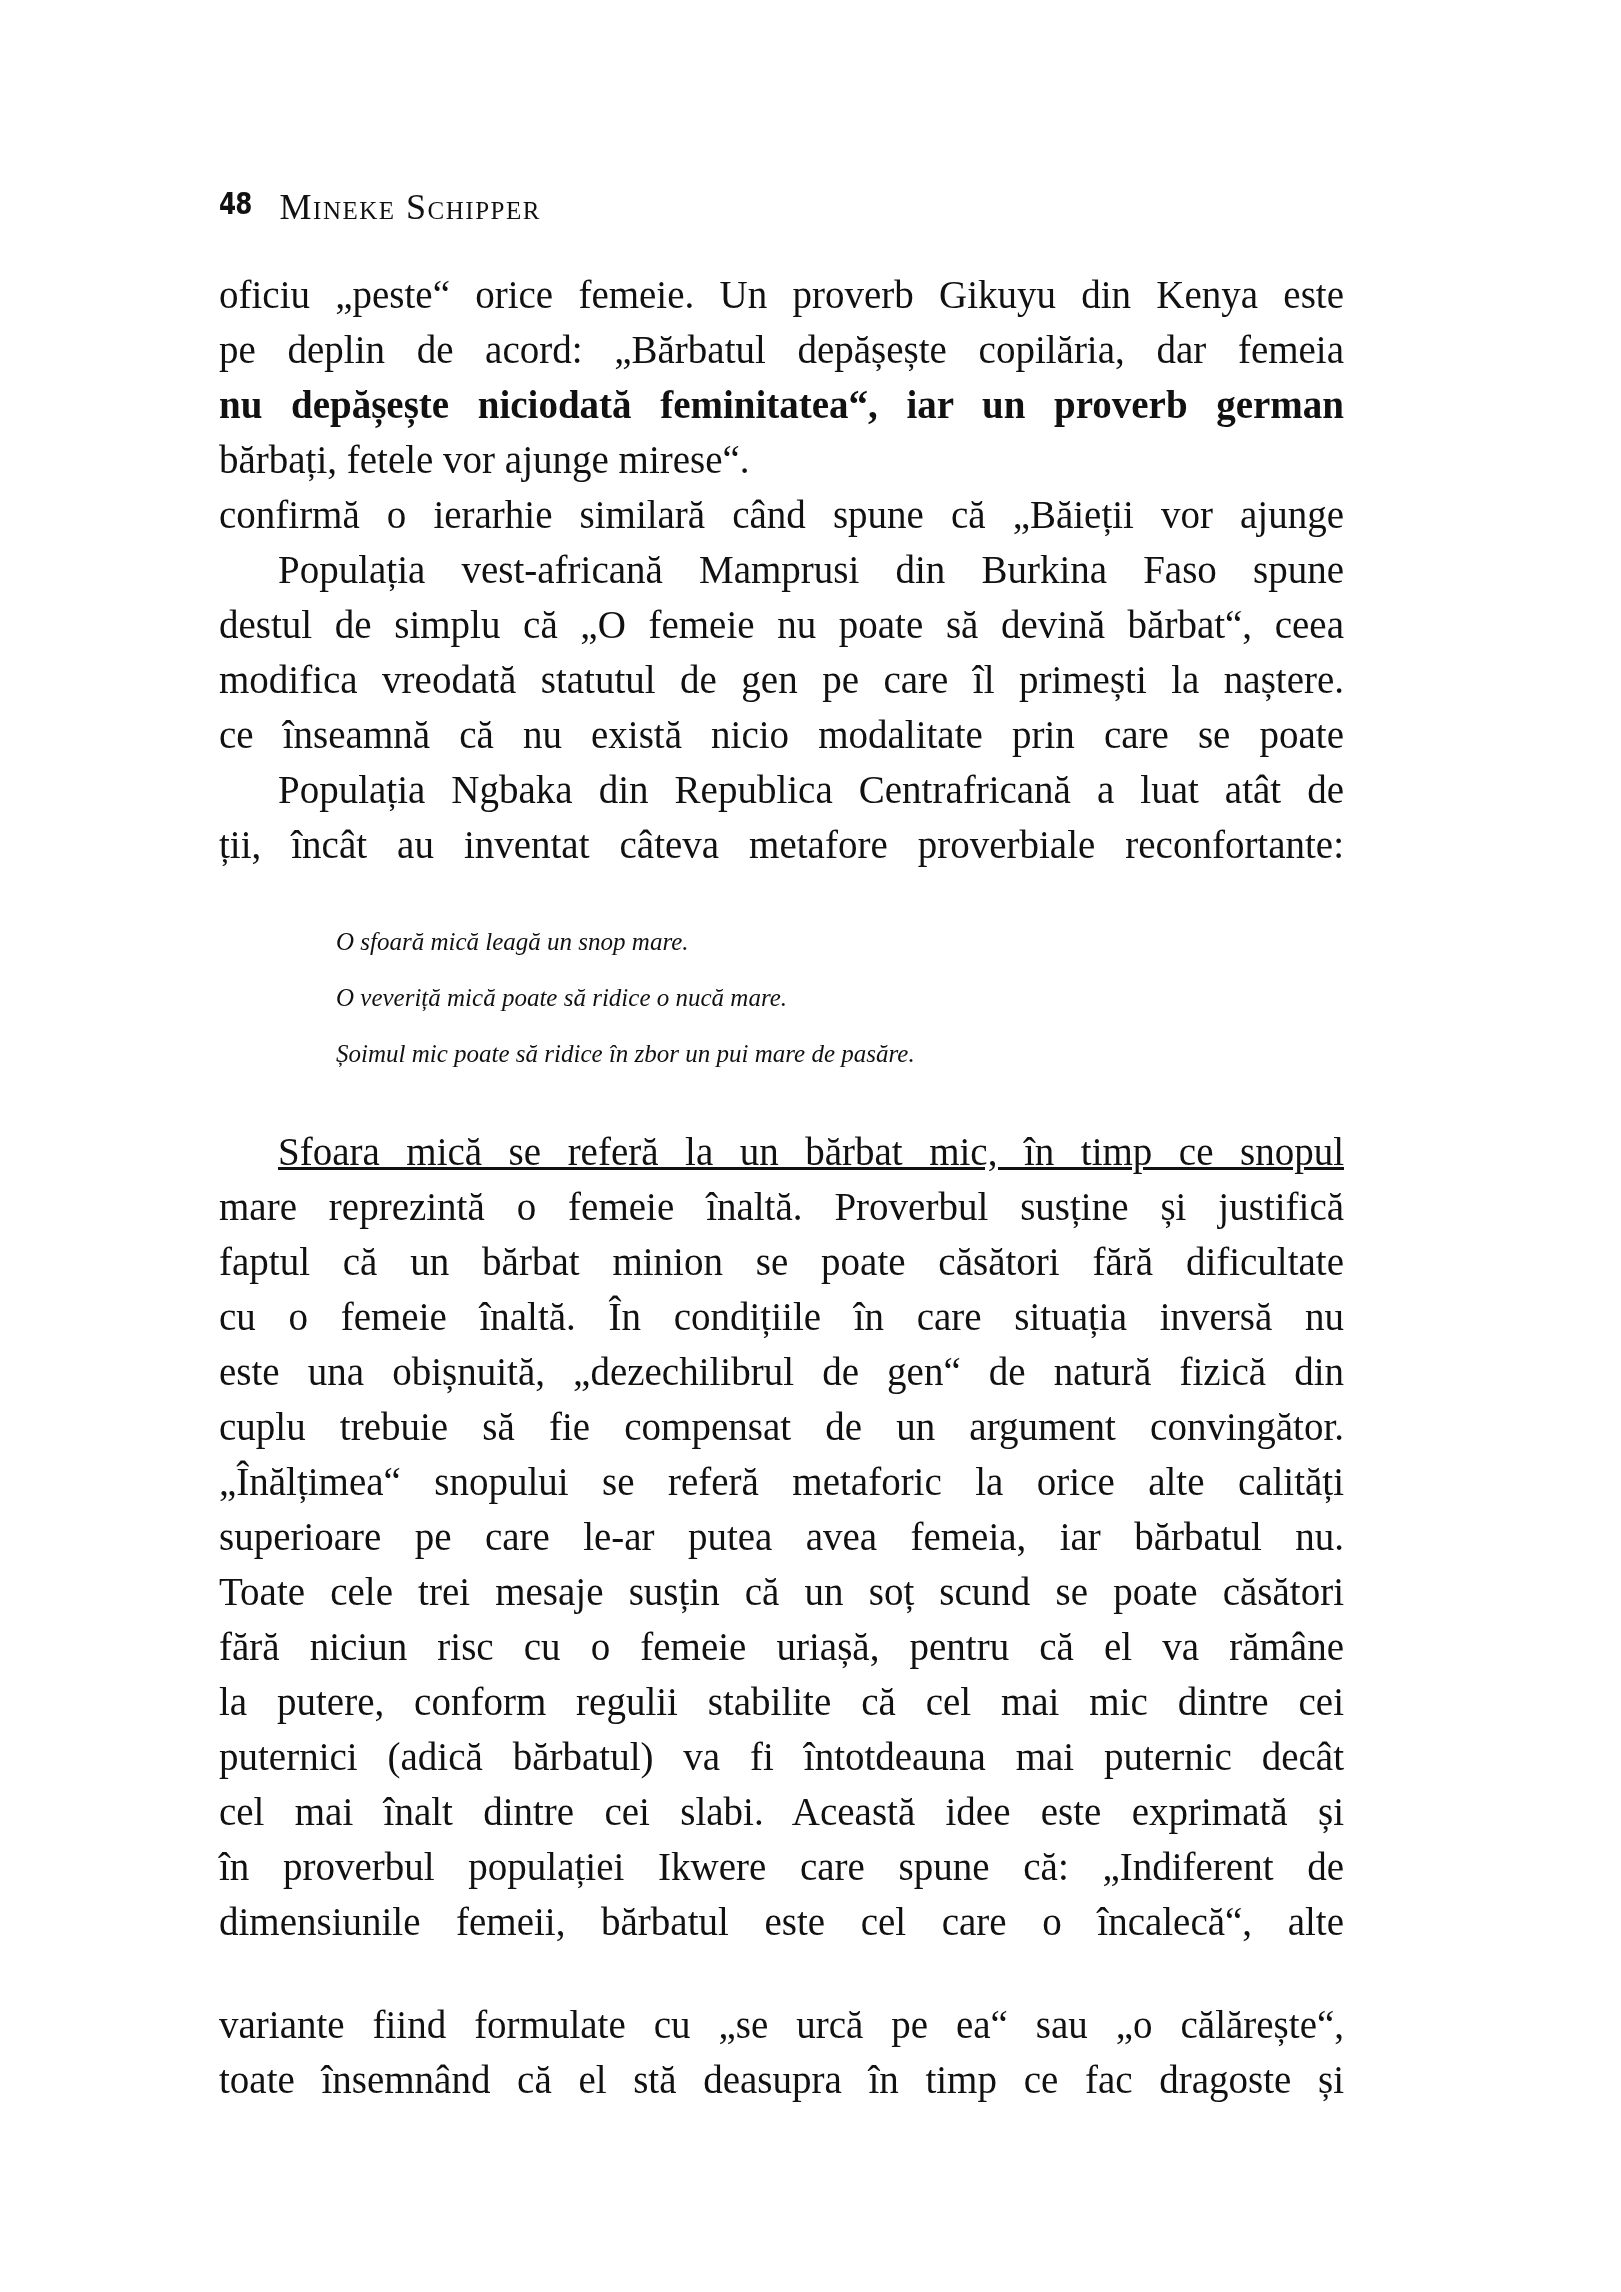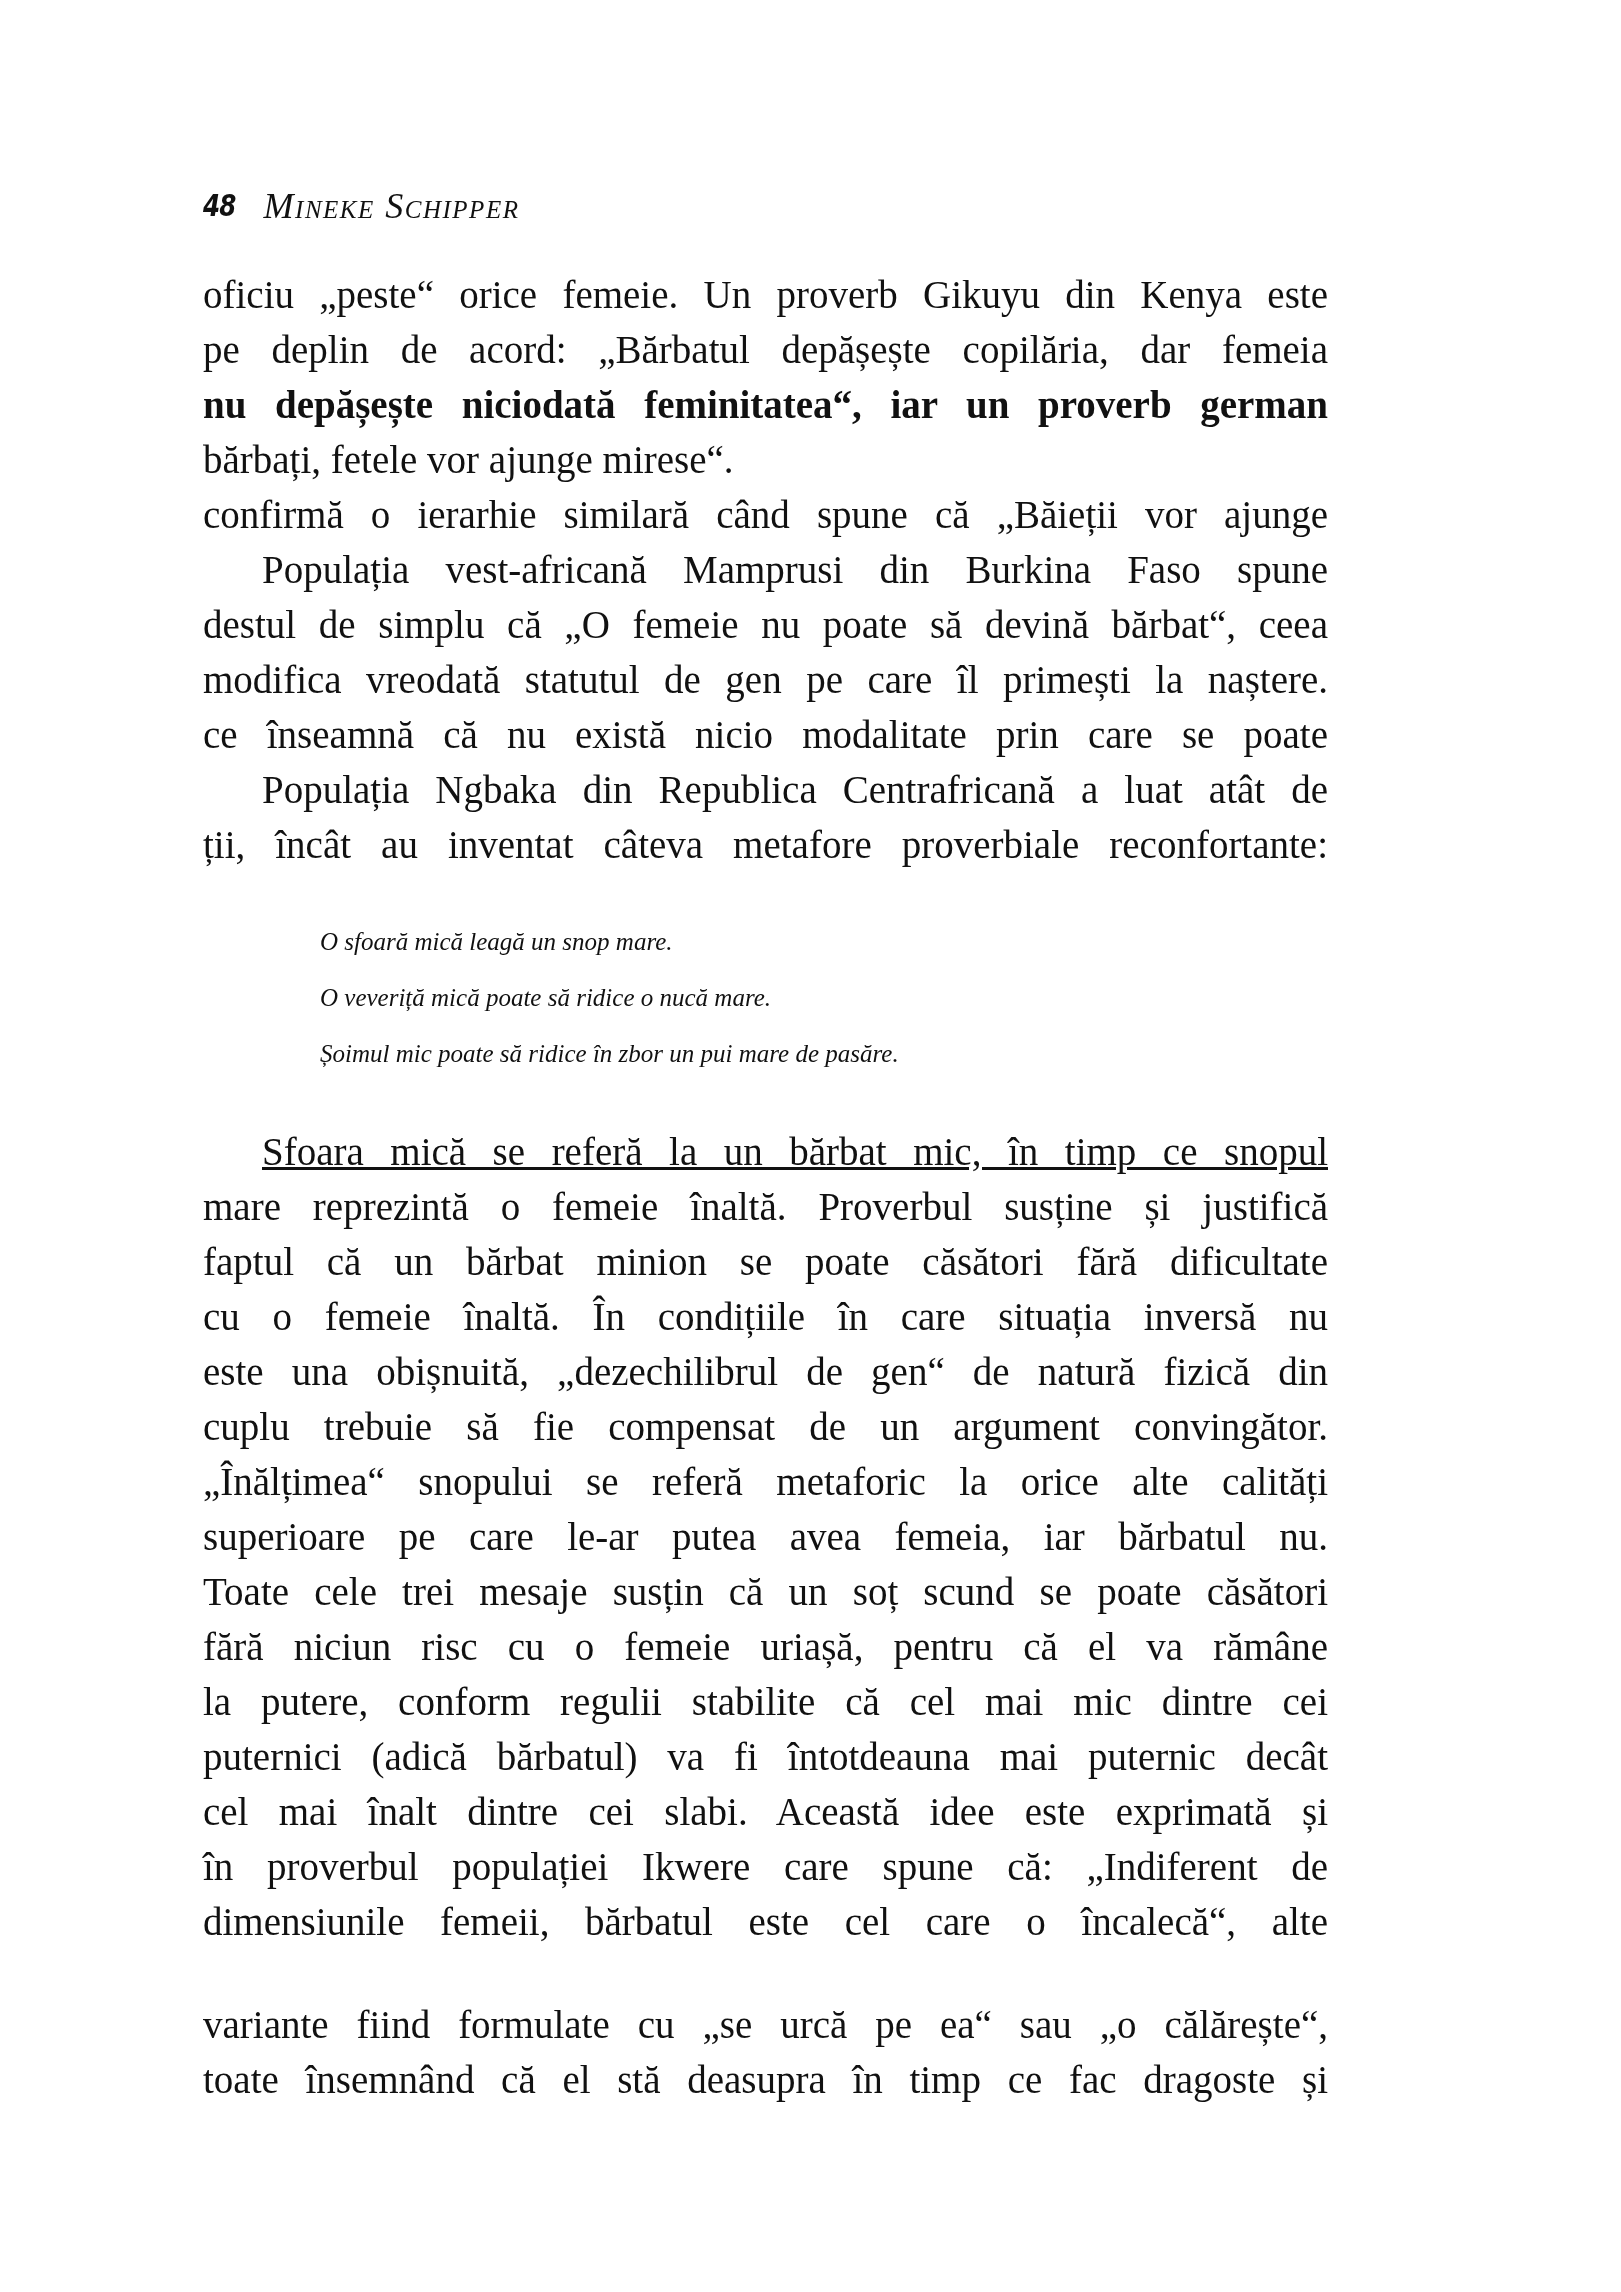--- a/index.html
+++ b/index.html
@@ -17,47 +17,46 @@
     }
     .page {
       position: absolute;
       left: 203px;
       top: 0;
       width: 1125px;
     }
     .running-head {
       position: absolute;
       top: 186px;
-      left: 0;
+      left: 16px;
       height: 39px;
       display: flex;
-      align-items: center;
+      align-items: flex-start;
       white-space: nowrap;
-      font-style: italic;
     }
     .folio {
       font-family: "DejaVu Sans", "Liberation Sans", sans-serif;
       font-weight: bold;
       font-size: 30px;
       letter-spacing: -1px;
       transform: scaleX(0.82);
       transform-origin: left center;
       display: inline-block;
       width: 39px;
     }
     .author {
       margin-left: 21.6px;
       font-size: 36px;
       font-variant: small-caps;
       letter-spacing: 1.5px;
     }
     .body-text {
       position: absolute;
       top: 267px;
-      left: 0;
+      left: 16px;
       width: 1125px;
       font-size: 39px;
       line-height: 55px;
     }
     .para {
       margin: 0;
       text-align: justify;
       text-align-last: left;
       hyphens: manual;
     }

